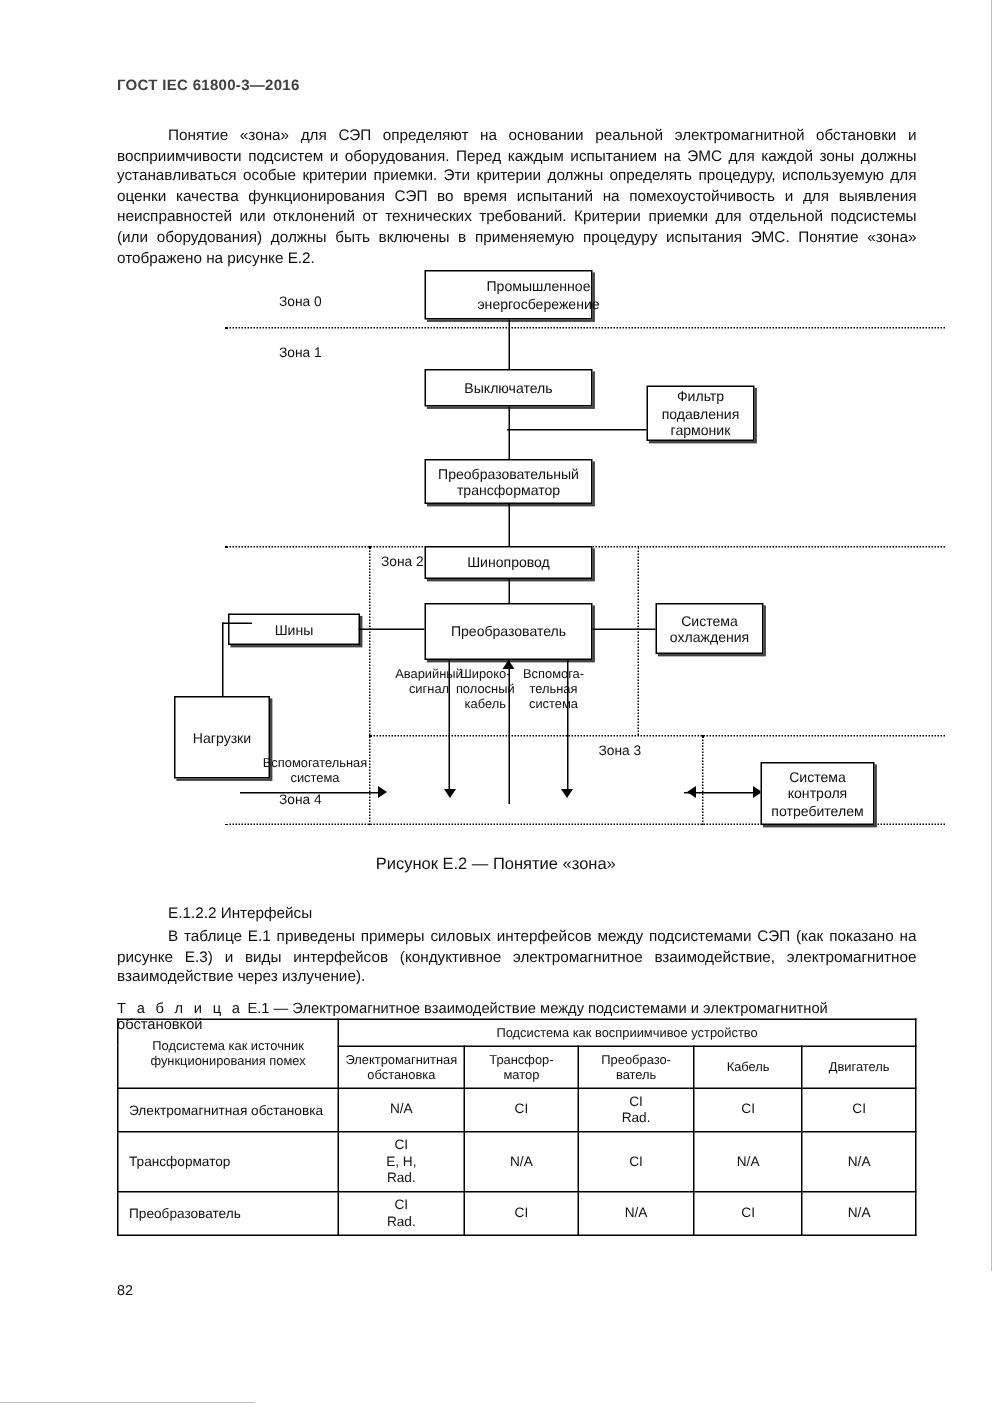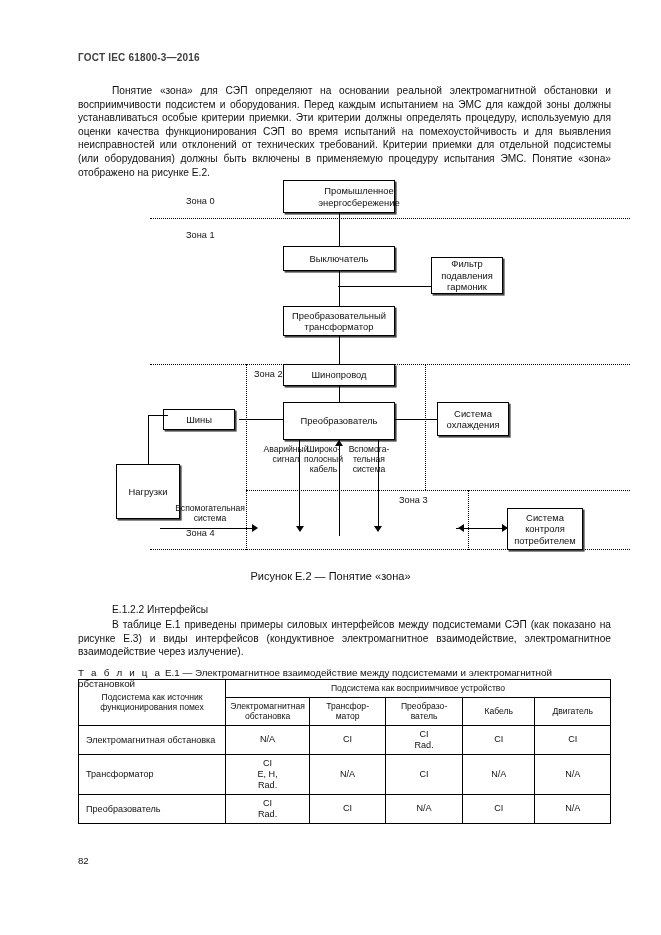--- a/index.html
+++ b/index.html
@@ -131,21 +131,21 @@
 
     <div class="vline" style="left:338.5px;top:158px;height:28px;"></div>
     <div class="cap-v" style="left:331px;top:165px;"></div>
 
     <div class="box" style="left:283px;top:186px;width:112px;height:22px;">Шинопровод</div>
 
     <div class="vline" style="left:338.5px;top:208px;height:57px;"></div>
 
     <div class="box" style="left:283px;top:224px;width:112px;height:38px;">Преобразователь</div>
 
-    <div class="box" style="left:163px;top:231px;width:72px;height:21px;">Шины</div>
+    <div class="box" style="left:152px;top:231px;width:88px;height:21px;">Шины</div>
     <div class="hline" style="left:239px;top:241px;width:44px;"></div>
     <div class="cap-h" style="left:253px;top:235px;"></div>
 
     <div class="hline" style="left:395px;top:241px;width:44px;"></div>
     <div class="cap-h" style="left:409px;top:235px;"></div>
     <div class="box" style="left:437px;top:224px;width:72px;height:34px;">Система охлаждения</div>
 
     <div class="hline" style="left:148px;top:237px;width:20px;"></div>
     <div class="vline" style="left:148px;top:237px;height:49px;"></div>
     <div class="cap-v" style="left:141px;top:255px;"></div>

